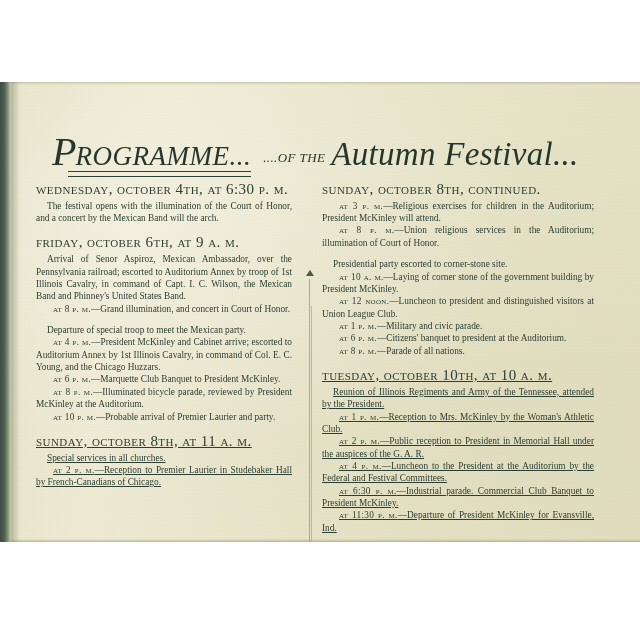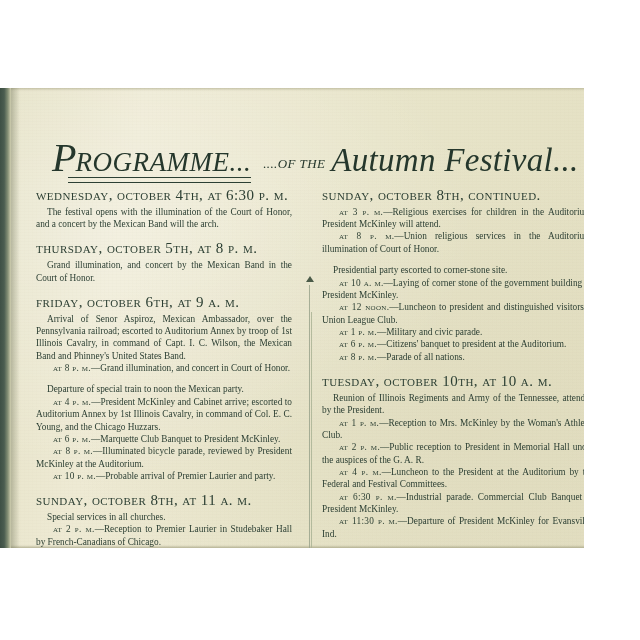--- a/index.html
+++ b/index.html
@@ -11,22 +11,22 @@
     width: 640px;
     height: 640px;
     overflow: hidden;
     font-family: "Liberation Serif", "DejaVu Serif", serif;
   }
 
   
   #card {
     position: absolute;
     left: 0px;
-    top: 88px;
-    width: 584px;
+    top: 82px;
+    width: 640px;
     height: 460px;
     background: #e9e6cd;
     background-image:
       radial-gradient(ellipse at 18% 30%, rgba(255,255,255,0.30) 0%, rgba(255,255,255,0) 55%),
       radial-gradient(ellipse at 80% 75%, rgba(214,209,178,0.35) 0%, rgba(214,209,178,0) 60%),
       linear-gradient(100deg, #e5e2c6 0%, #eeead4 22%, #e8e5ca 58%, #e4e0c3 100%);
     box-sizing: border-box;
     overflow: hidden;
   }
   
@@ -117,21 +117,21 @@
   
   .col {
     position: absolute;
     top: 98px;
     color: #2c3f33;
   }
   #col-left  { left: 36px;  width: 256px; }
   #col-right { left: 322px; width: 272px; }
 
   .entry { margin-bottom: 9px; }
-  .entry:last-child { margin-bottom: 0; }
+  .entry:last-child { margin-bottom: 0; text-decoration: underline; }
 
   .entry-head {
     font-size: 15px;
     font-variant: small-caps;
     text-transform: lowercase;
     letter-spacing: .45px;
     line-height: 1.25;
     margin-bottom: 1px;
     white-space: nowrap;
   }
@@ -202,30 +202,26 @@
     <div class="dv-line b"></div>
 
   </div>
 
   <div class="col" id="col-left">
       <div class="entry">
         <div class="entry-head">Wednesday, October 4th, at 6:30 p. m.</div>
         <div class="para">The festival opens with the illumination of the Court of Honor, and a concert by the Mexican Band will the arch.</div>
       </div>
       <div class="entry">
-        <div class="entry-head">Thursday, October 5th, at 8 p. m.</div>
-        <div class="para">Grand illumination, and concert by the Mexican Band in the Court of Honor.</div>
-      </div>
-      <div class="entry">
         <div class="entry-head">Friday, October 6th, at 9 a. m.</div>
         <div class="para">Arrival of Senor Aspiroz, Mexican Ambassador, over the Pennsylvania railroad; escorted to Auditorium Annex by troop of 1st Illinois Cavalry, in command of Capt. I. C. Wilson, the Mexican Band and Phinney's United States Band.</div>
         <div class="para sub"><span class="sc">At 8 p. m.</span><span>—Grand illumination, and concert in Court of Honor.</span></div>
       </div>
       <div class="entry">
-        <div class="para">Departure of special train to noon the Mexican party.</div>
+        <div class="para">Departure of special troop to meet the Mexican party.</div>
         <div class="para sub"><span class="sc">At 4 p. m.</span><span>—President McKinley and Cabinet arrive; escorted to Auditorium Annex by 1st Illinois Cavalry, in command of Col. E. C. Young, and the Chicago Huzzars.</span></div>
         <div class="para sub"><span class="sc">At 6 p. m.</span><span>—Marquette Club Banquet to President McKinley.</span></div>
         <div class="para sub"><span class="sc">At 8 p. m.</span><span>—Illuminated bicycle parade, reviewed by President McKinley at the Auditorium.</span></div>
         <div class="para sub"><span class="sc">At 10 p. m.</span><span>—Probable arrival of Premier Laurier and party.</span></div>
       </div>
       <div class="entry">
         <div class="entry-head">Sunday, October 8th, at 11 a. m.</div>
         <div class="para">Special services in all churches.</div>
         <div class="para sub"><span class="sc">At 2 p. m.</span><span>—Reception to Premier Laurier in Studebaker Hall by French-Canadians of Chicago.</span></div>
       </div>

